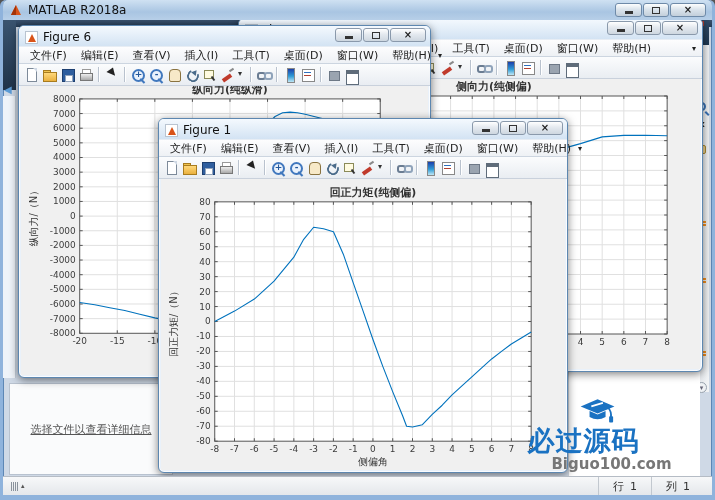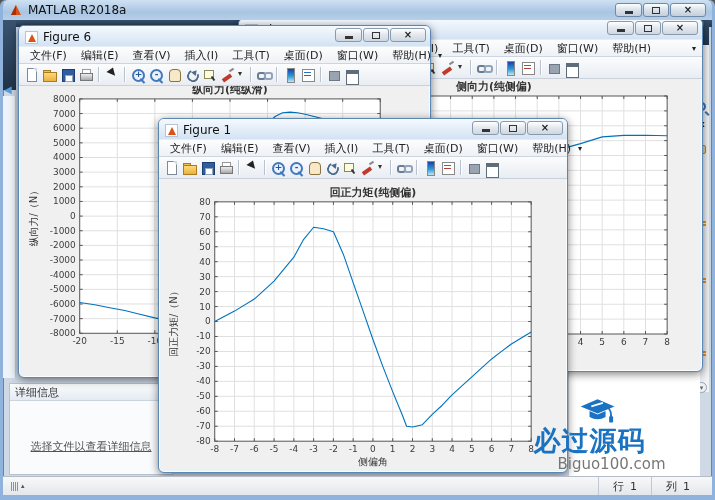--- a/index.html
+++ b/index.html
@@ -111,21 +111,21 @@
   .ic-insert-colorbar::before{left:5px;top:1px;width:6px;height:13px;border:1px solid #888;
     background:linear-gradient(#1b3faa,#2e9bd6 55%,#bfe6f5);}
   .ic-insert-legend::before{left:2px;top:2px;width:11px;height:11px;background:#fff;border:1px solid #888;}
   .ic-insert-legend::after{left:4px;top:5px;width:7px;height:1px;background:#2f6fbd;box-shadow:0 3px 0 #b04030;}
   .ic-hide-plot-tools::before{left:3px;top:4px;width:9px;height:8px;background:#9aa4b0;border:1px solid #6d7886;}
   .ic-show-plot-tools::before{left:2px;top:3px;width:11px;height:10px;background:#fff;border:1px solid #5f6c7a;border-top:4px solid #5f6c7a;}
   
   .watermark{position:absolute;left:487px;top:394px;width:215px;height:78px;z-index:9;display:flex;align-items:center;flex-direction:column;}
   .wm-text{margin-left:4px;}
   .wm-brand{font-size:27px;font-weight:bold;color:#1a72c2;letter-spacing:1px;line-height:30px;white-space:nowrap;}
-  .wm-domain{font-size:15px;font-weight:normal;color:#777;line-height:16px;margin-left:24px;}
+  .wm-domain{font-size:15px;font-weight:bold;color:#777;line-height:16px;margin-left:24px;}
 </style>
 </head>
 <body>
 
 <div class="main-window">
 
   <div class="main-titlebar">
     <svg width="14" height="14" viewBox="0 0 14 14">
       <path d="M2,12 L7,2 L12,12 Z" fill="#d95319"></path>
       <path d="M2,12 L7,2 L7,12 Z" fill="#a33307"></path>
@@ -159,24 +159,20 @@
     <div class="rs rs-doc"></div>
     <div class="rs rs-mark rs-m1"></div>
     <div class="rs rs-mark rs-m2"></div>
     <div class="rs rs-mark rs-m3"></div>
     <div class="rs rs-end">▾</div>
   </div>
 
   <div class="right-pane"></div>
 
   <div class="details">
-    <div class="details-hd">
-      <span>详细信息</span>
-      <span class="chev">▾</span>
-    </div>
     <div class="details-bd">选择文件以查看详细信息</div>
   </div>
 
   <div class="fig-window" id="fig2">
     <div class="fig-titlebar">
       <span class="figlogo"></span>
       <span class="ttl">Figure 2</span>
       <div class="win-btns">
         <div class="wbtn min">
             <span class="g-min"></span>

